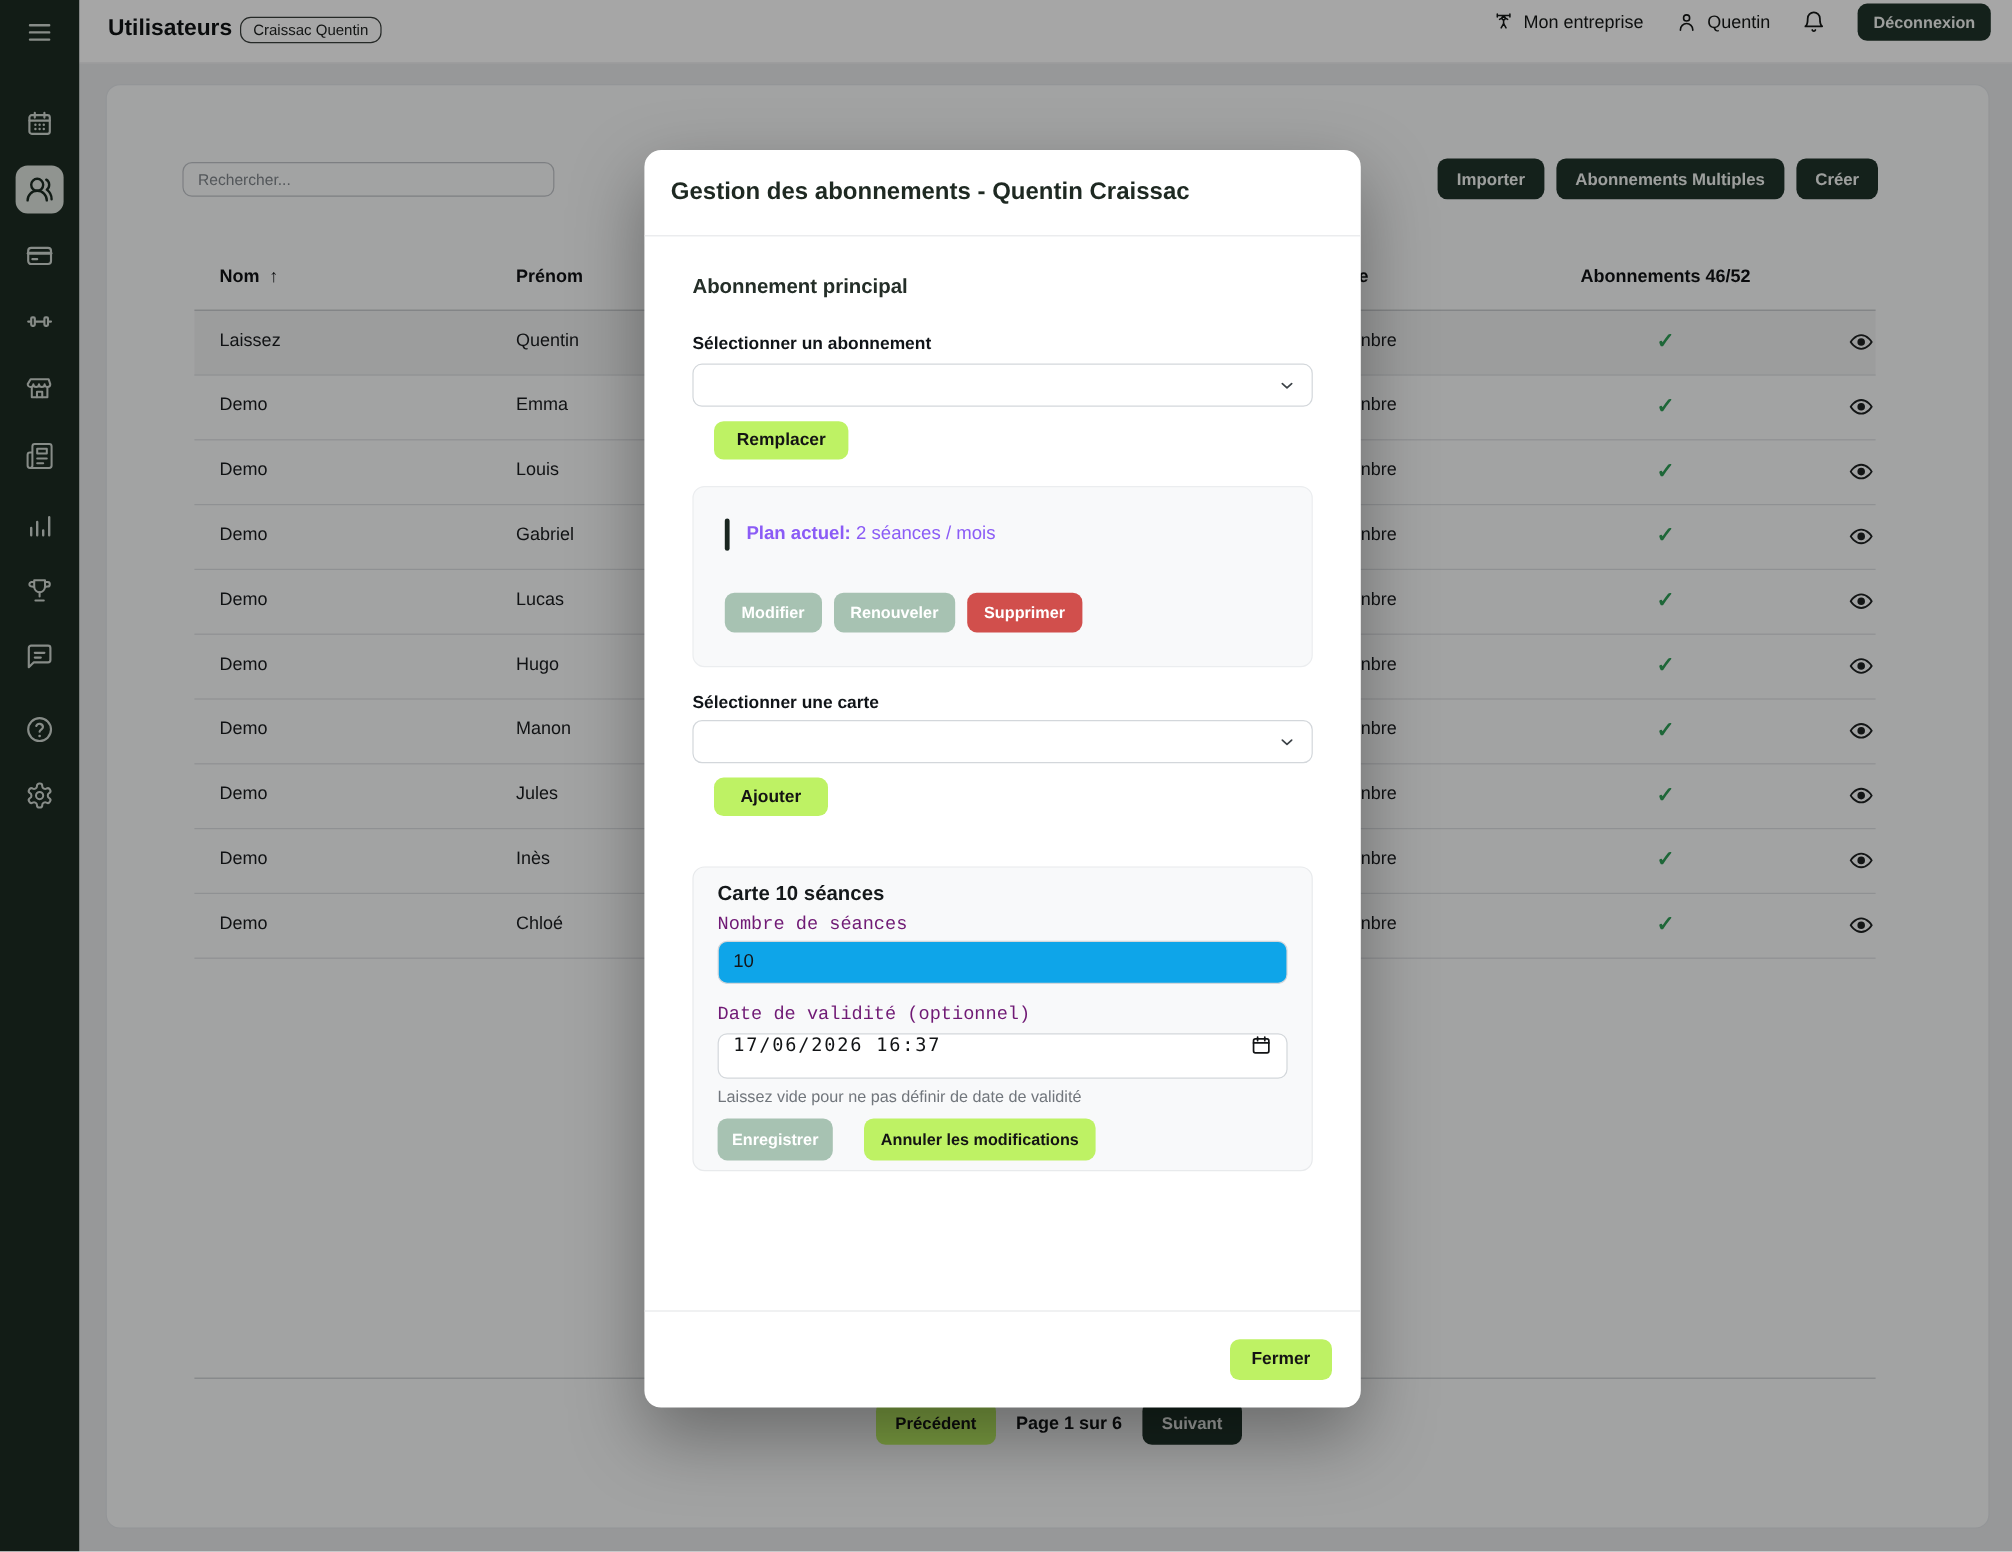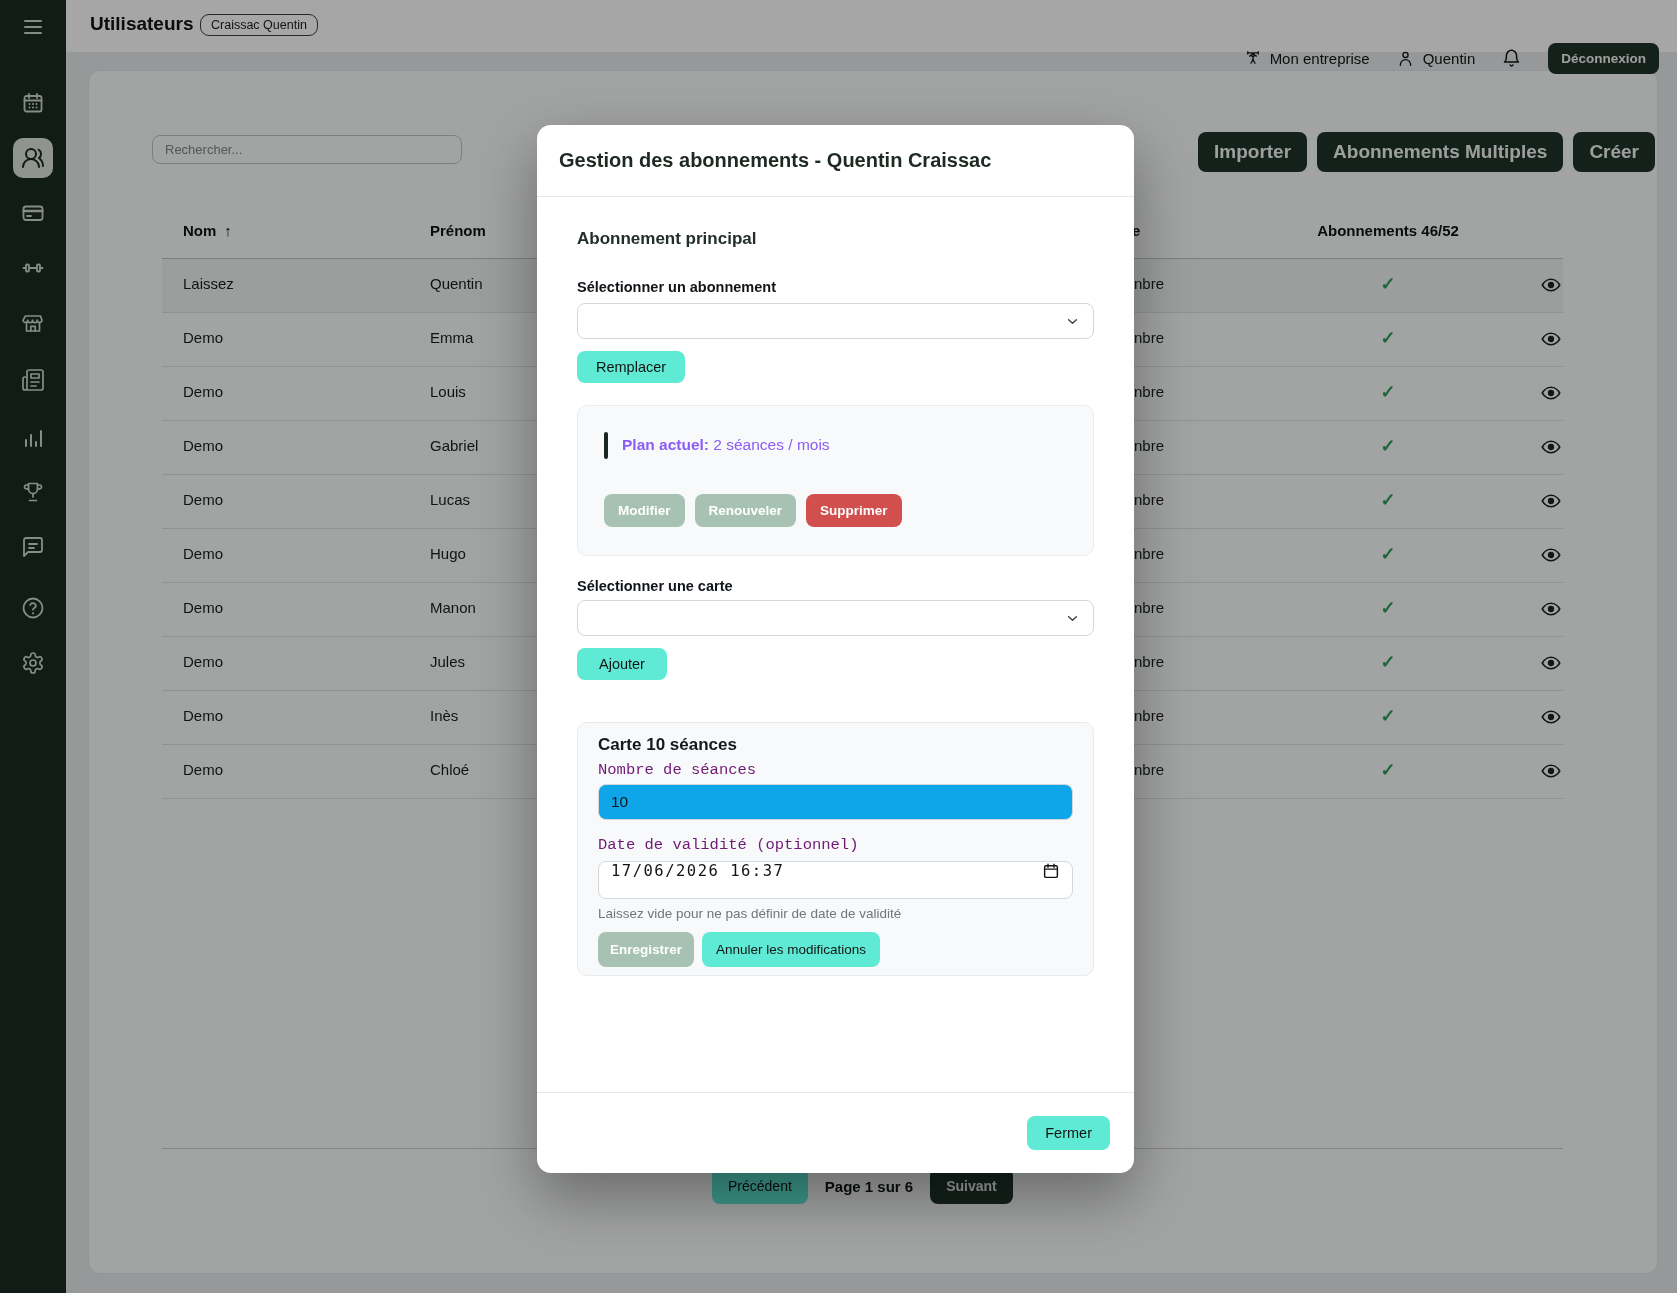--- a/index.html
+++ b/index.html
@@ -12,35 +12,35 @@
   .side-ic{position:absolute;left:21px;width:24px;height:24px;color:#cfd7d1;cursor:pointer;}
   .side-active{position:absolute;left:13px;width:40px;height:40px;background:#dde4de;border-radius:10px;
                display:flex;align-items:center;justify-content:center;color:#1b2a21;cursor:pointer;}
 
   
   .topbar{position:absolute;left:66px;top:0;width:1611px;height:52px;background:#ffffff;z-index:5;
           border-bottom:1px solid #e8eaec;}
   .tb-title{position:absolute;left:24px;top:13px;font-size:19px;font-weight:700;color:#101314;}
   .tb-badge{position:absolute;left:134px;top:14px;font-size:12.5px;color:#1c1f1e;border:1px solid #3a3f3c;
             border-radius:9px;padding:3px 10px;background:transparent;}
-  .tb-right{position:absolute;right:18px;top:0;height:36px;display:flex;align-items:center;gap:26px;margin-top:40px;}
+  .tb-right{position:absolute;right:18px;top:0;height:36px;display:flex;align-items:center;gap:26px;}
   .tb-item{display:flex;align-items:center;gap:8px;font-size:15px;font-weight:500;color:#141716;cursor:pointer;}
   .btn-dark{background:#20332a;color:#f1f4f2;border:none;border-radius:8px;font-weight:700;
             font-family:inherit;cursor:pointer;}
   .tb-logout{font-size:13.5px;padding:8px 13px;}
 
   
   .content-card{position:absolute;left:88px;top:70px;width:1568px;height:1202px;background:#f9fafb;
                 border:1px solid #e2e5e8;border-radius:12px;}
   .search{position:absolute;left:152px;top:135px;width:284px;height:27px;border:1px solid #c0c4c8;
           border-radius:8px;background:transparent;font-family:inherit;font-size:13px;color:#3c4043;
           padding:0 12px;outline:none;}
   .search::placeholder{color:#80868b;}
   .toolbar-btns{position:absolute;left:1198px;top:132px;display:flex;gap:10px;}
-  .toolbar-btns .btn-dark{font-size:19px;padding:9px 16px;text-align:right;}
+  .toolbar-btns .btn-dark{font-size:14px;padding:9px 16px;text-align:right;}
 
   
   .thead{position:absolute;left:162px;top:205px;width:1401px;height:53px;border-bottom:1px solid #c9ccce;
          font-weight:700;font-size:15px;color:#101214;}
   .col-nom{position:absolute;left:21px;top:17px;}
   .sort-arrow::before{content:"\2191";margin-left:8px;font-weight:400;}
   .col-pre{position:absolute;left:268px;top:17px;}
   .col-frag{position:absolute;left:970px;top:17px;}
   .col-abo{position:absolute;left:1146px;top:17px;width:160px;text-align:center;}
   .trow{position:absolute;left:162px;width:1401px;height:54px;border-bottom:1px solid #dcdfe2;
@@ -50,22 +50,22 @@
   .c-pre{position:absolute;left:268px;top:17px;}
   .c-frag{position:absolute;left:972px;top:17px;}
   .c-check{position:absolute;left:1206px;top:15px;width:40px;text-align:center;color:#2f9e57;
            font-weight:700;font-size:18px;}
   .c-check::before{content:"\2713";}
   .c-eye{position:absolute;left:1378px;top:16px;width:24px;height:22px;color:#1f2323;cursor:pointer;}
   .table-endline{position:absolute;left:162px;top:1148px;width:1401px;height:0;border-top:1px solid #c9ccce;}
 
   
   .pagination{position:absolute;left:712px;top:1168px;display:flex;align-items:center;gap:17px;}
-  .btn-gray{background:#5eead4;color:#141414;border:none;border-radius:8px;font-weight:400;
-            font-family:inherit;cursor:pointer;}
+  .btn-gray{background:#bef264;color:#141414;border:none;border-radius:8px;font-weight:700;
+            font-family:inherit;cursor:pointer;margin-left:18px;}
   .pg-btn{font-size:14px;padding:10px 16px;}
   .pg-label{font-size:15px;font-weight:600;color:#121416;}
 
   
   .overlay{position:absolute;inset:0;background:rgba(0,0,0,0.35);z-index:50;}
   .modal{position:absolute;left:537px;top:125px;width:597px;height:1048px;background:#ffffff;
          border-radius:14px;box-shadow:0 24px 60px rgba(0,0,0,.35);z-index:60;
          display:flex;flex-direction:column;overflow:hidden;}
   .modal-header{height:71px;flex:0 0 71px;border-bottom:1px solid #e6e8ea;display:flex;align-items:center;
                 padding:0 22px;}

